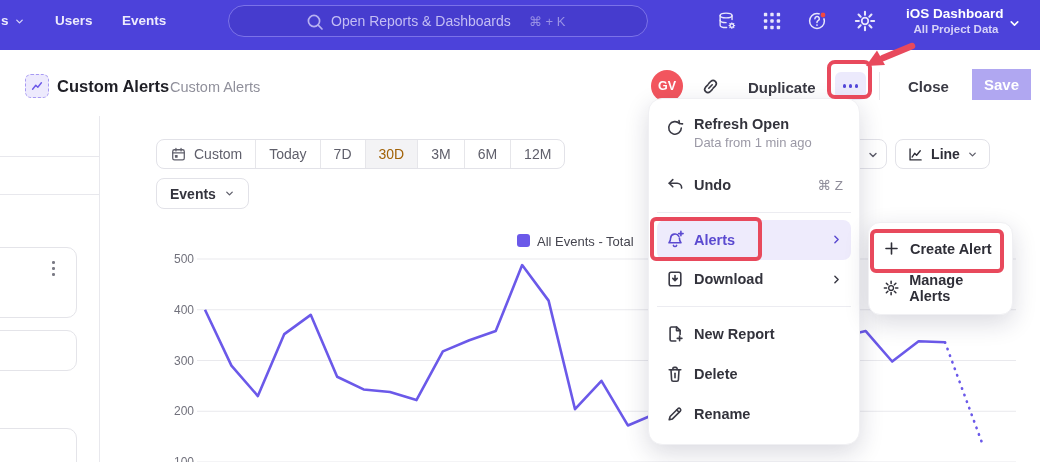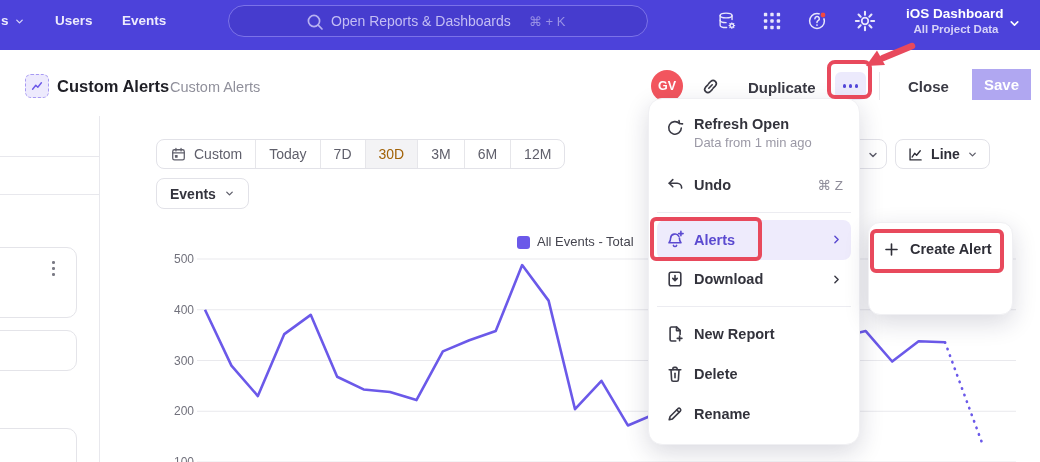--- a/index.html
+++ b/index.html
@@ -55,21 +55,21 @@
   #compare-btn{position:absolute;left:156px;top:178px;height:31px;padding:0 13px;display:flex;align-items:center;gap:8px;border:1px solid #e2e2e8;border-radius:8px;background:#fff;font-size:14px;font-weight:600;color:#34343e;cursor:pointer;z-index:2;}
   #hidden-dd{position:absolute;left:812px;top:139px;width:75px;height:30px;border:1px solid #e2e2e8;border-radius:8px;background:#fff;z-index:1;cursor:pointer;}
   #hidden-dd svg{position:absolute;right:7px;top:9px;}
   #line-btn{position:absolute;left:895px;top:139px;width:95px;height:30px;display:flex;align-items:center;justify-content:center;gap:7px;border:1px solid #e2e2e8;border-radius:8px;background:#fff;font-size:14px;font-weight:600;color:#2e2e38;cursor:pointer;z-index:2;}
 
   
   #chart-svg{position:absolute;left:0;top:0;z-index:1;pointer-events:none;}
   #chart-svg .grid{stroke:#e9e9ed;stroke-width:1;}
   #ylabels{position:absolute;inset:0;z-index:1;pointer-events:none;}
   .ytick{position:absolute;left:160px;width:34px;text-align:right;font-size:12px;color:#71717c;}
-  #legend{position:absolute;left:517px;top:234px;display:flex;align-items:flex-end;gap:7px;z-index:1;}
+  #legend{position:absolute;left:517px;top:234px;display:flex;align-items:flex-start;gap:7px;z-index:1;}
   #legend-swatch{width:13px;height:13px;border-radius:3px;background:#6b59e9;}
   #legend-label{font-size:13px;color:#45454f;}
 
   
   #menu{position:absolute;left:648px;top:98px;width:212px;height:347px;background:#fff;border:1px solid #f0f0f3;border-radius:14px;box-shadow:0 8px 24px rgba(25,25,60,.16);z-index:50;padding:10px 8px;display:flex;flex-direction:column;}
   .m-row{display:flex;align-items:center;gap:9px;padding:0 8px;height:40px;font-size:14.5px;font-weight:600;color:#33333c;border-radius:8px;cursor:pointer;}
   .m-row svg{flex:0 0 auto;color:#3a3a45;}
   #row-refresh{height:56px;align-items:flex-start;padding-top:7px;}
   #row-refresh svg{margin-top:2px;}
   .m-sub{font-size:13px;font-weight:400;color:#9b99a6;margin-top:3px;}
@@ -334,20 +334,27 @@
     </div>
   </div>
 
   <div id="submenu">
     <div class="s-row">
       <svg width="17" height="17" viewBox="0 0 20 20">
           <path class="ic" d="M10 3.5 v13 M3.5 10 h13" stroke="currentColor" stroke-width="1.9"></path>
         </svg>
       <span>Create Alert</span>
     </div>
+    <div class="s-row">
+      <svg width="18" height="18" viewBox="0 0 20 20">
+        <circle class="ic" cx="10" cy="10" r="3" stroke="currentColor" stroke-width="1.6"></circle>
+        <path class="ic" d="M15.6 10h2.7 M13.96 13.96l1.9 1.9 M10 15.6v2.7 M6.04 13.96l-1.9 1.9 M4.4 10H1.7 M6.04 6.04l-1.9-1.9 M10 4.4V1.7 M13.96 6.04l1.9-1.9" stroke="currentColor" stroke-width="1.9"></path>
+      </svg>
+      <span>Manage Alerts</span>
+    </div>
   </div>
 
   <div class="redbox" id="anno-more"></div>
   <div class="redbox" id="anno-alerts"></div>
   <div class="redbox" id="anno-create"></div>
   <svg id="anno-arrow" width="1040" height="462" viewBox="0 0 1040 462">
     <path d="M912 46 L883 58" stroke="#e8495c" stroke-width="6.5" stroke-linecap="round" fill="none"></path>
     <polygon points="866,66 877,50.5 885,65" fill="#e8495c"></polygon>
   </svg>
 

